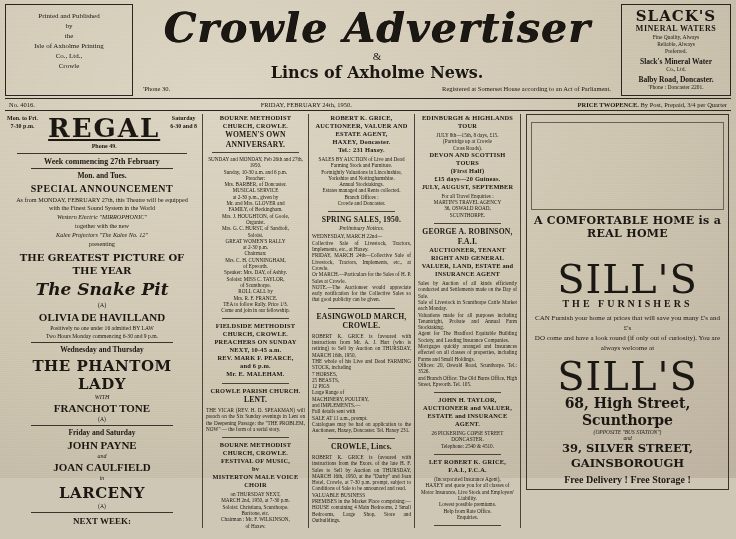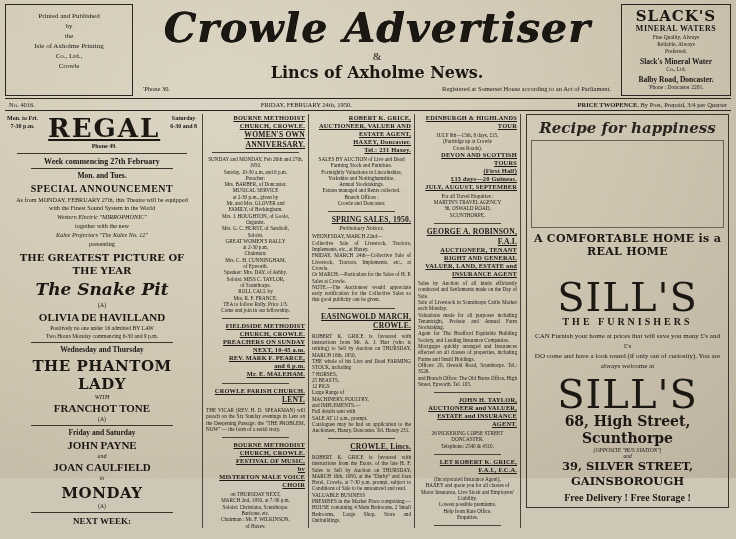--- a/index.html
+++ b/index.html
@@ -78,21 +78,21 @@
   .c1 .film{font-family:"DejaVu Serif",serif;font-weight:bold;font-style:italic;font-size:17px;line-height:20px;margin:2px 0;}
   .c1 .film2{font-family:"DejaVu Serif",serif;font-weight:bold;font-size:15px;line-height:18px;margin:3px 0 1px;letter-spacing:0.5px;}
   .c1 .name{font-weight:bold;font-size:11px;line-height:14px;margin:1px 0;}
   .c1 .name2{font-weight:bold;font-size:10px;line-height:13px;margin:1px 0;}
   .c1 .tiny{font-size:5.6px;line-height:7px;margin:1px 10px;}
   .c1 .with{font-size:6px;font-style:italic;margin:1px 0;}
   .c1 .nextwk{font-weight:bold;font-size:9px;margin-top:3px;}
 
   
   .blk{margin-bottom:5px;}
-  .hd{font-weight:bold;font-size:6.4px;text-align:right;line-height:8px;letter-spacing:0.2px;text-decoration:underline;}
+  .hd{font-weight:bold;font-size:6.4px;text-align:center;line-height:8px;letter-spacing:0.2px;}
   .hd.big{font-size:7.6px;line-height:9.5px;}
   .sub{font-size:5.4px;text-align:center;line-height:6.6px;font-style:italic;}
   .bd{font-size:5.2px;line-height:6.3px;text-align:justify;margin-top:2px;}
   .bd.ctr{text-align:center;}
   .sep{border-top:1px solid #4a4339;margin:3px 16px;}
   .sepn{border-top:1px solid #4a4339;margin:3px 6px;}
 
   
   .adbox{border:1px solid #3a342c;box-sizing:border-box;padding:4px;margin-bottom:4px;}
   .recipe{
@@ -202,21 +202,21 @@
       <div class="film2">THE PHANTOM LADY</div>
       <div class="with">WITH</div>
       <div class="name">FRANCHOT TONE</div>
       <div class="tiny">(A)</div>
       <div class="hr2"></div>
       <div class="md">Friday and Saturday</div>
       <div class="name">JOHN PAYNE</div>
       <div class="with">and</div>
       <div class="name">JOAN CAULFIELD</div>
       <div class="with">in</div>
-      <div class="film2">MONDAY</div>
+      <div class="film2">LARCENY</div>
       <div class="tiny">(A)</div>
       <div class="hr2"></div>
       <div class="nextwk">NEXT WEEK:</div>
       <div class="name2">Zaryl F. Zanuck</div>
 
     </div>
 
     <div class="col c2">
       <div class="blk">
         <div class="hd" style="white-space: pre-line;">BOURNE METHODIST
@@ -383,21 +383,20 @@
 Lowest possible premiums.
 Help from Rate Office.
 Enquiries.</div>
       </div>
       <div class="sep"></div>
 
     </div>
 
     <div class="col c5">
       <div class="adbox">
-        <div class="recipe">Recipe for happiness</div>
         <div class="adimg"></div>
         <div class="comfort">A COMFORTABLE HOME is a REAL HOME</div>
         <div class="sills">SILL'S</div>
         <div class="furn">THE FURNISHERS</div>
         <div class="adtext" style="white-space: pre-line;">CAN Furnish your home at prices that will save you many £'s and £'s
 DO come and have a look round (if only out of curiosity).   You are always welcome at</div>
         <div class="sills">SILL'S</div>
         <div class="addr">68, High Street, Scunthorpe</div>
         <div class="opp">(OPPOSITE "BUS STATION")</div>
         <div class="opp">and</div>

